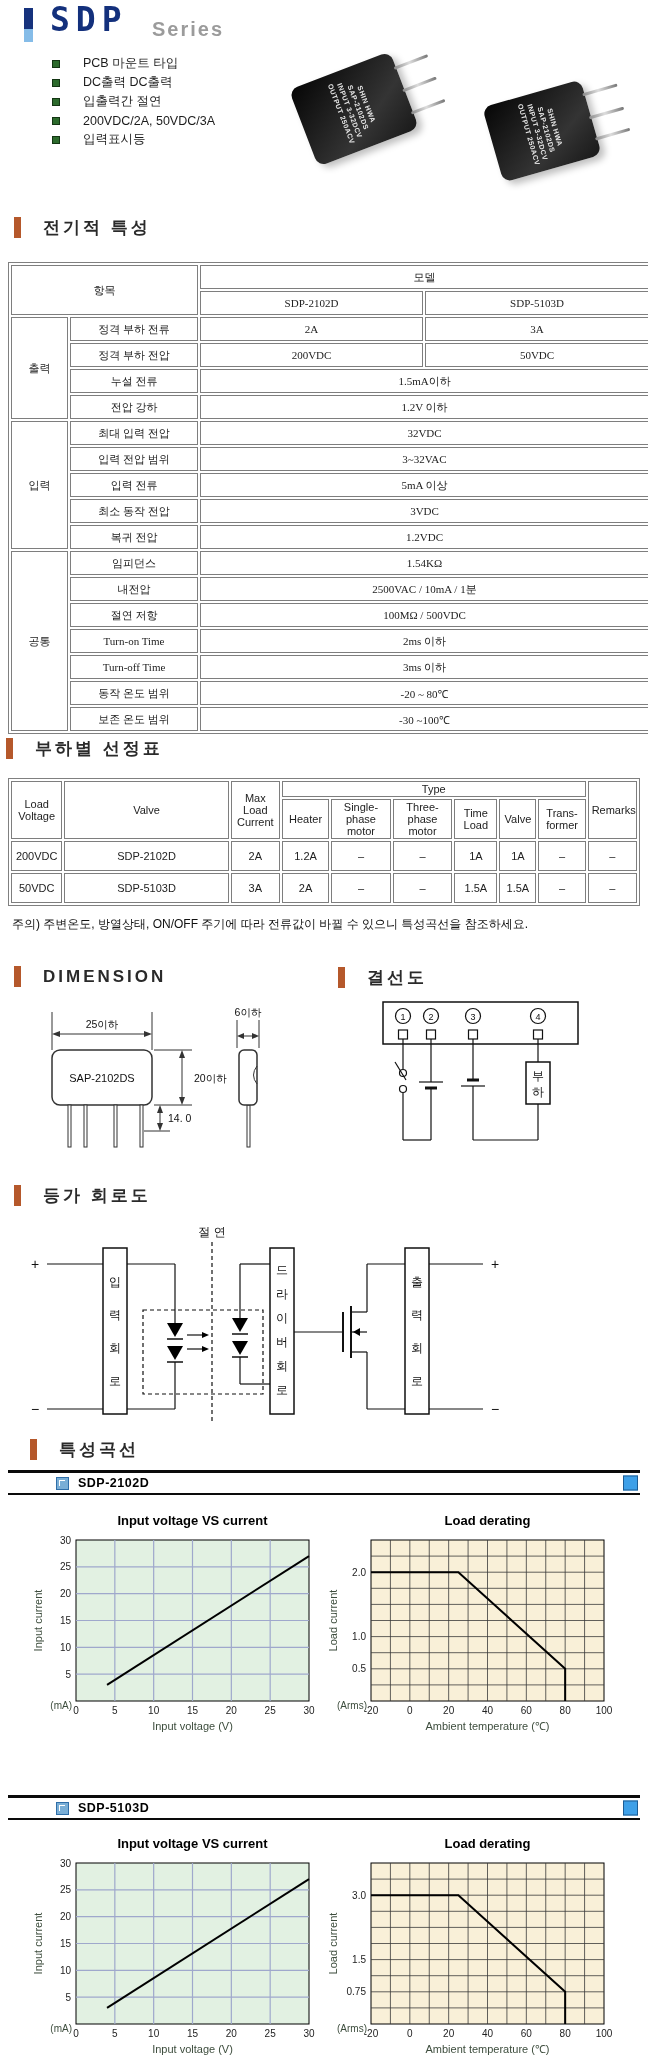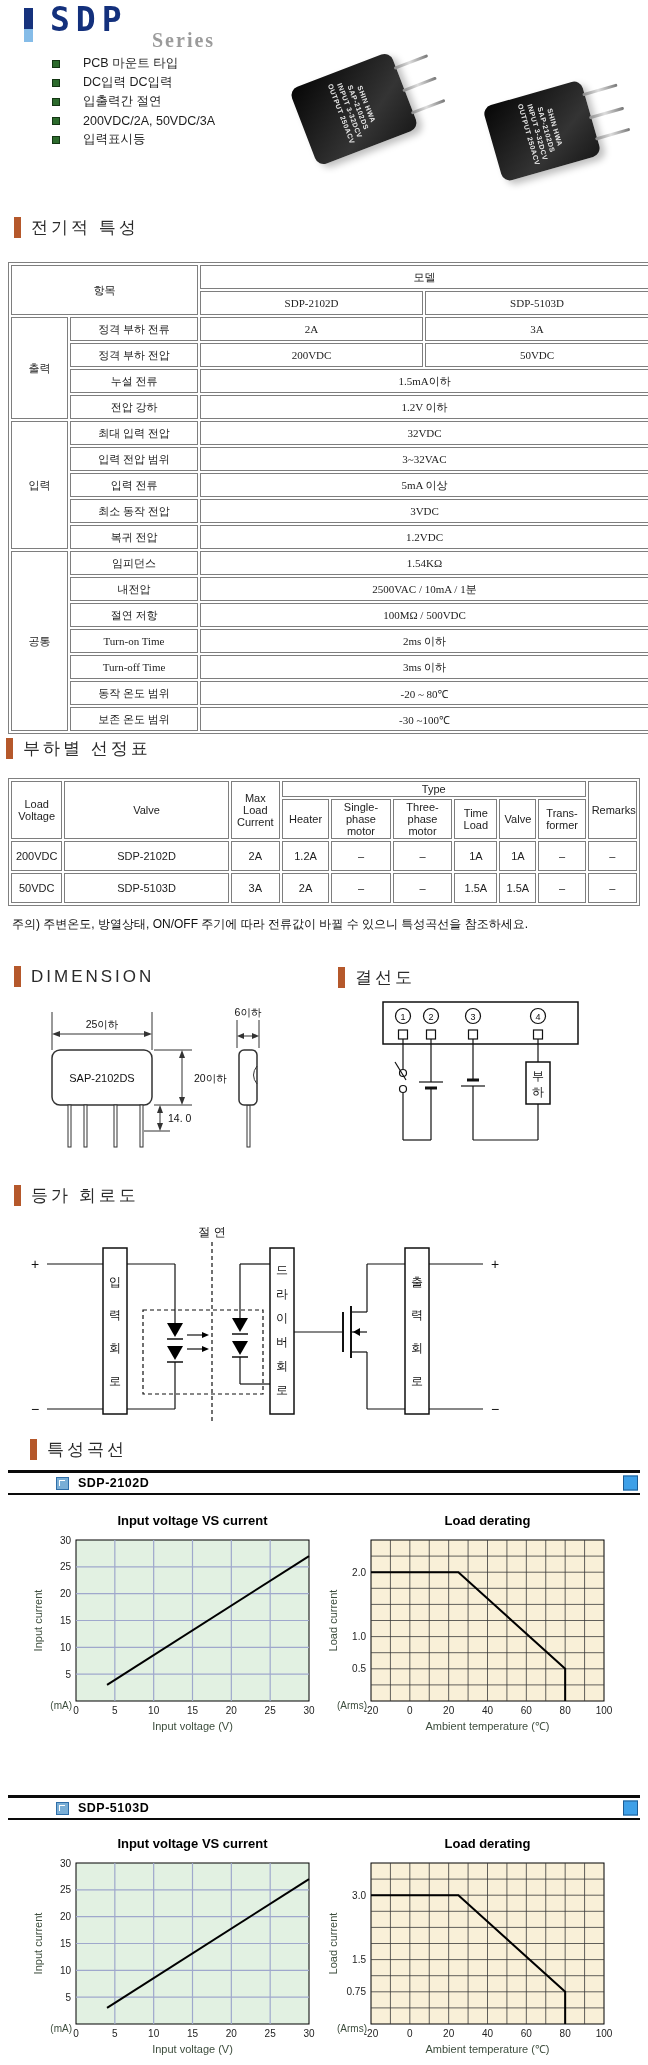--- a/index.html
+++ b/index.html
@@ -5,40 +5,40 @@
   html,body{margin:0;padding:0;background:#fff;}
   #page{position:relative;width:648px;height:2065px;background:#ffffff;overflow:hidden;
         font-family:"Liberation Sans",sans-serif;color:#222;}
 
   
   .brand-icon{position:absolute;left:24px;top:8px;width:9px;height:34px;}
   .brand-icon .t{height:21px;background:#16327d;}
   .brand-icon .b{height:13px;background:#85bce8;}
   .brand-title{position:absolute;left:50px;top:0;font-family:"DejaVu Sans Mono",monospace;
                font-size:33px;font-weight:bold;color:#13307c;letter-spacing:6px;}
-  .brand-sub{position:absolute;left:152px;top:29px;font-family:Liberation Serif, serif;
+  .brand-sub{position:absolute;left:152px;top:18px;font-family:Liberation Sans, sans-serif;
              font-size:20px;font-weight:bold;color:#9b9b9b;letter-spacing:2px;}
   #bullets{position:absolute;left:52px;top:54px;margin:0;padding:0;list-style:none;}
   .bullet{display:flex;align-items:center;height:19px;font-size:12.5px;color:#1c1c1c;gap:15px;}
   .bullet .sq{width:6px;height:6px;background:#2c6a2c;border:1px solid #133513;margin-right:8px;flex:0 0 auto;}
 
   
   .photos{position:absolute;left:295px;top:50px;width:350px;height:140px;}
   .relay{position:absolute;border-radius:9px;background:linear-gradient(145deg,#060606,#343434 65%,#191919);
          box-shadow:4px 5px 7px rgba(0,0,0,0.25);}
   #relay1{left:5px;top:18px;width:108px;height:82px;transform:rotate(-21deg);}
   #relay2{left:196px;top:42px;width:102px;height:78px;transform:rotate(-16deg);}
   .relay .txt{position:absolute;inset:0;display:flex;flex-direction:column;justify-content:center;
               align-items:center;transform:rotate(90deg);color:#e8e8e8;font-size:7px;line-height:9px;
               letter-spacing:.5px;text-align:center;font-weight:bold;}
   .pin{position:absolute;height:3px;width:36px;right:-34px;background:linear-gradient(90deg,#8a8a8a,#ddd 45%,#777);border-radius:2px;}
 
   
-  .section-title{position:absolute;display:flex;align-items:center;gap:10px;font-size:17px;
-                 font-weight:normal;color:#2a2a2a;letter-spacing:3px;}
+  .section-title{position:absolute;display:flex;align-items:center;gap:22px;font-size:17px;
+                 font-weight:bold;color:#2a2a2a;letter-spacing:3px;}
   .section-title .bar{width:7px;height:21px;background:#b5582b;flex:0 0 auto;}
 
   
   table.spec{position:absolute;border-collapse:separate;border-spacing:2px;background:#fff;
              border:1px solid #808080;table-layout:fixed;}
   .spec td,.spec th{border:1px solid #7e7e7e;font-size:11px;font-weight:normal;text-align:center;
                     vertical-align:middle;padding:1px 3px;background:#fff;overflow:hidden;}
   #elec-table{left:8px;top:262px;width:632px;}
   #elec-table td,#elec-table th{height:20px;font-family:Liberation Serif, serif;}
   #sel-table{left:8px;top:778px;width:632px;}
@@ -88,21 +88,21 @@
     </div>
   <div class="brand-title">SDP</div>
   <div class="brand-sub">Series</div>
   <ul id="bullets">
       <li class="bullet">
         <span class="sq"></span>
         <span>PCB 마운트 타입</span>
       </li>
       <li class="bullet">
         <span class="sq"></span>
-        <span>DC입력 DC입력</span>
+        <span>DC출력 DC출력</span>
       </li>
       <li class="bullet">
         <span class="sq"></span>
         <span>입출력간 절연</span>
       </li>
       <li class="bullet">
         <span class="sq"></span>
         <span>200VDC/2A, 50VDC/3A</span>
       </li>
       <li class="bullet">

